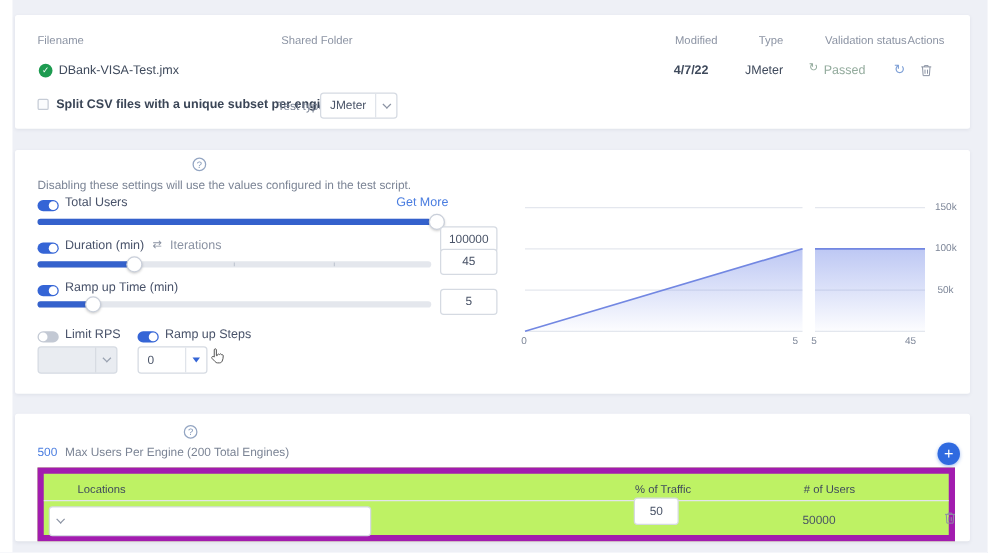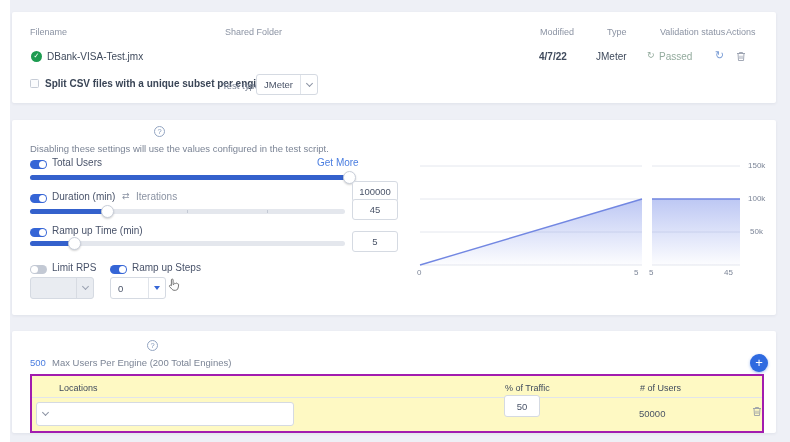--- a/index.html
+++ b/index.html
@@ -28,21 +28,21 @@
   .num-input{position:absolute;border:1px solid #d5dae2;border-radius:3px;font-family:"Liberation Sans",sans-serif;font-size:9.5px;color:#4a5468;text-align:center;background:#fff;outline:none}
   .chev{display:inline-block;width:5px;height:5px;border-right:1.4px solid #8b93a3;border-bottom:1.4px solid #8b93a3;transform:rotate(45deg)}
   .tri{display:inline-block;width:0;height:0;border-left:3.5px solid transparent;border-right:3.5px solid transparent;border-top:4.5px solid #3565d6}
   .dropdown{position:absolute;border:1px solid #d5dae2;border-radius:3px;background:#fff;display:flex;align-items:center;font-size:9.5px;color:#4a5468}
   .dropdown .dtext{flex:1;padding-left:7px;white-space:nowrap;overflow:hidden}
   .dropdown .dchev{width:17px;display:flex;align-items:center;justify-content:center;border-left:1px solid #e0e4ea;height:100%}
   .icon-font{font-family:"DejaVu Sans",sans-serif}
   .checkbox{position:absolute;width:9px;height:9px;border:1px solid #c6ccd6;border-radius:1.5px;background:#fbfcfd}
   .green-circle{position:absolute;width:11px;height:11px;border-radius:50%;background:#1d9b50;color:#fff;font-size:7px;text-align:center;line-height:11px}
   .plus-btn{position:absolute;width:18px;height:18px;border-radius:50%;background:#2f6ae0;color:#fff;font-size:13px;line-height:17px;text-align:center;box-shadow:0 1px 3px rgba(47,106,224,.45);cursor:pointer}
-  .dist-table{position:absolute;border:2px solid #a21caf;background:#fef9c3}
+  .dist-table{position:absolute;border:5px solid #a21caf;background:#bef264}
   .dist-head{position:absolute;left:0;top:0;right:0;height:22px;border-bottom:1px solid #e2e5ea}
   .dist-hlabel{position:absolute;top:7px;font-size:9px;color:#4a5465;font-weight:bold}
   .chart-lbl{position:absolute;font-size:8px;color:#7d8698}
   .trash-icon svg{display:block}
 </style>
 </head>
 <body>
 
 <div class="content-bg"></div>
 

